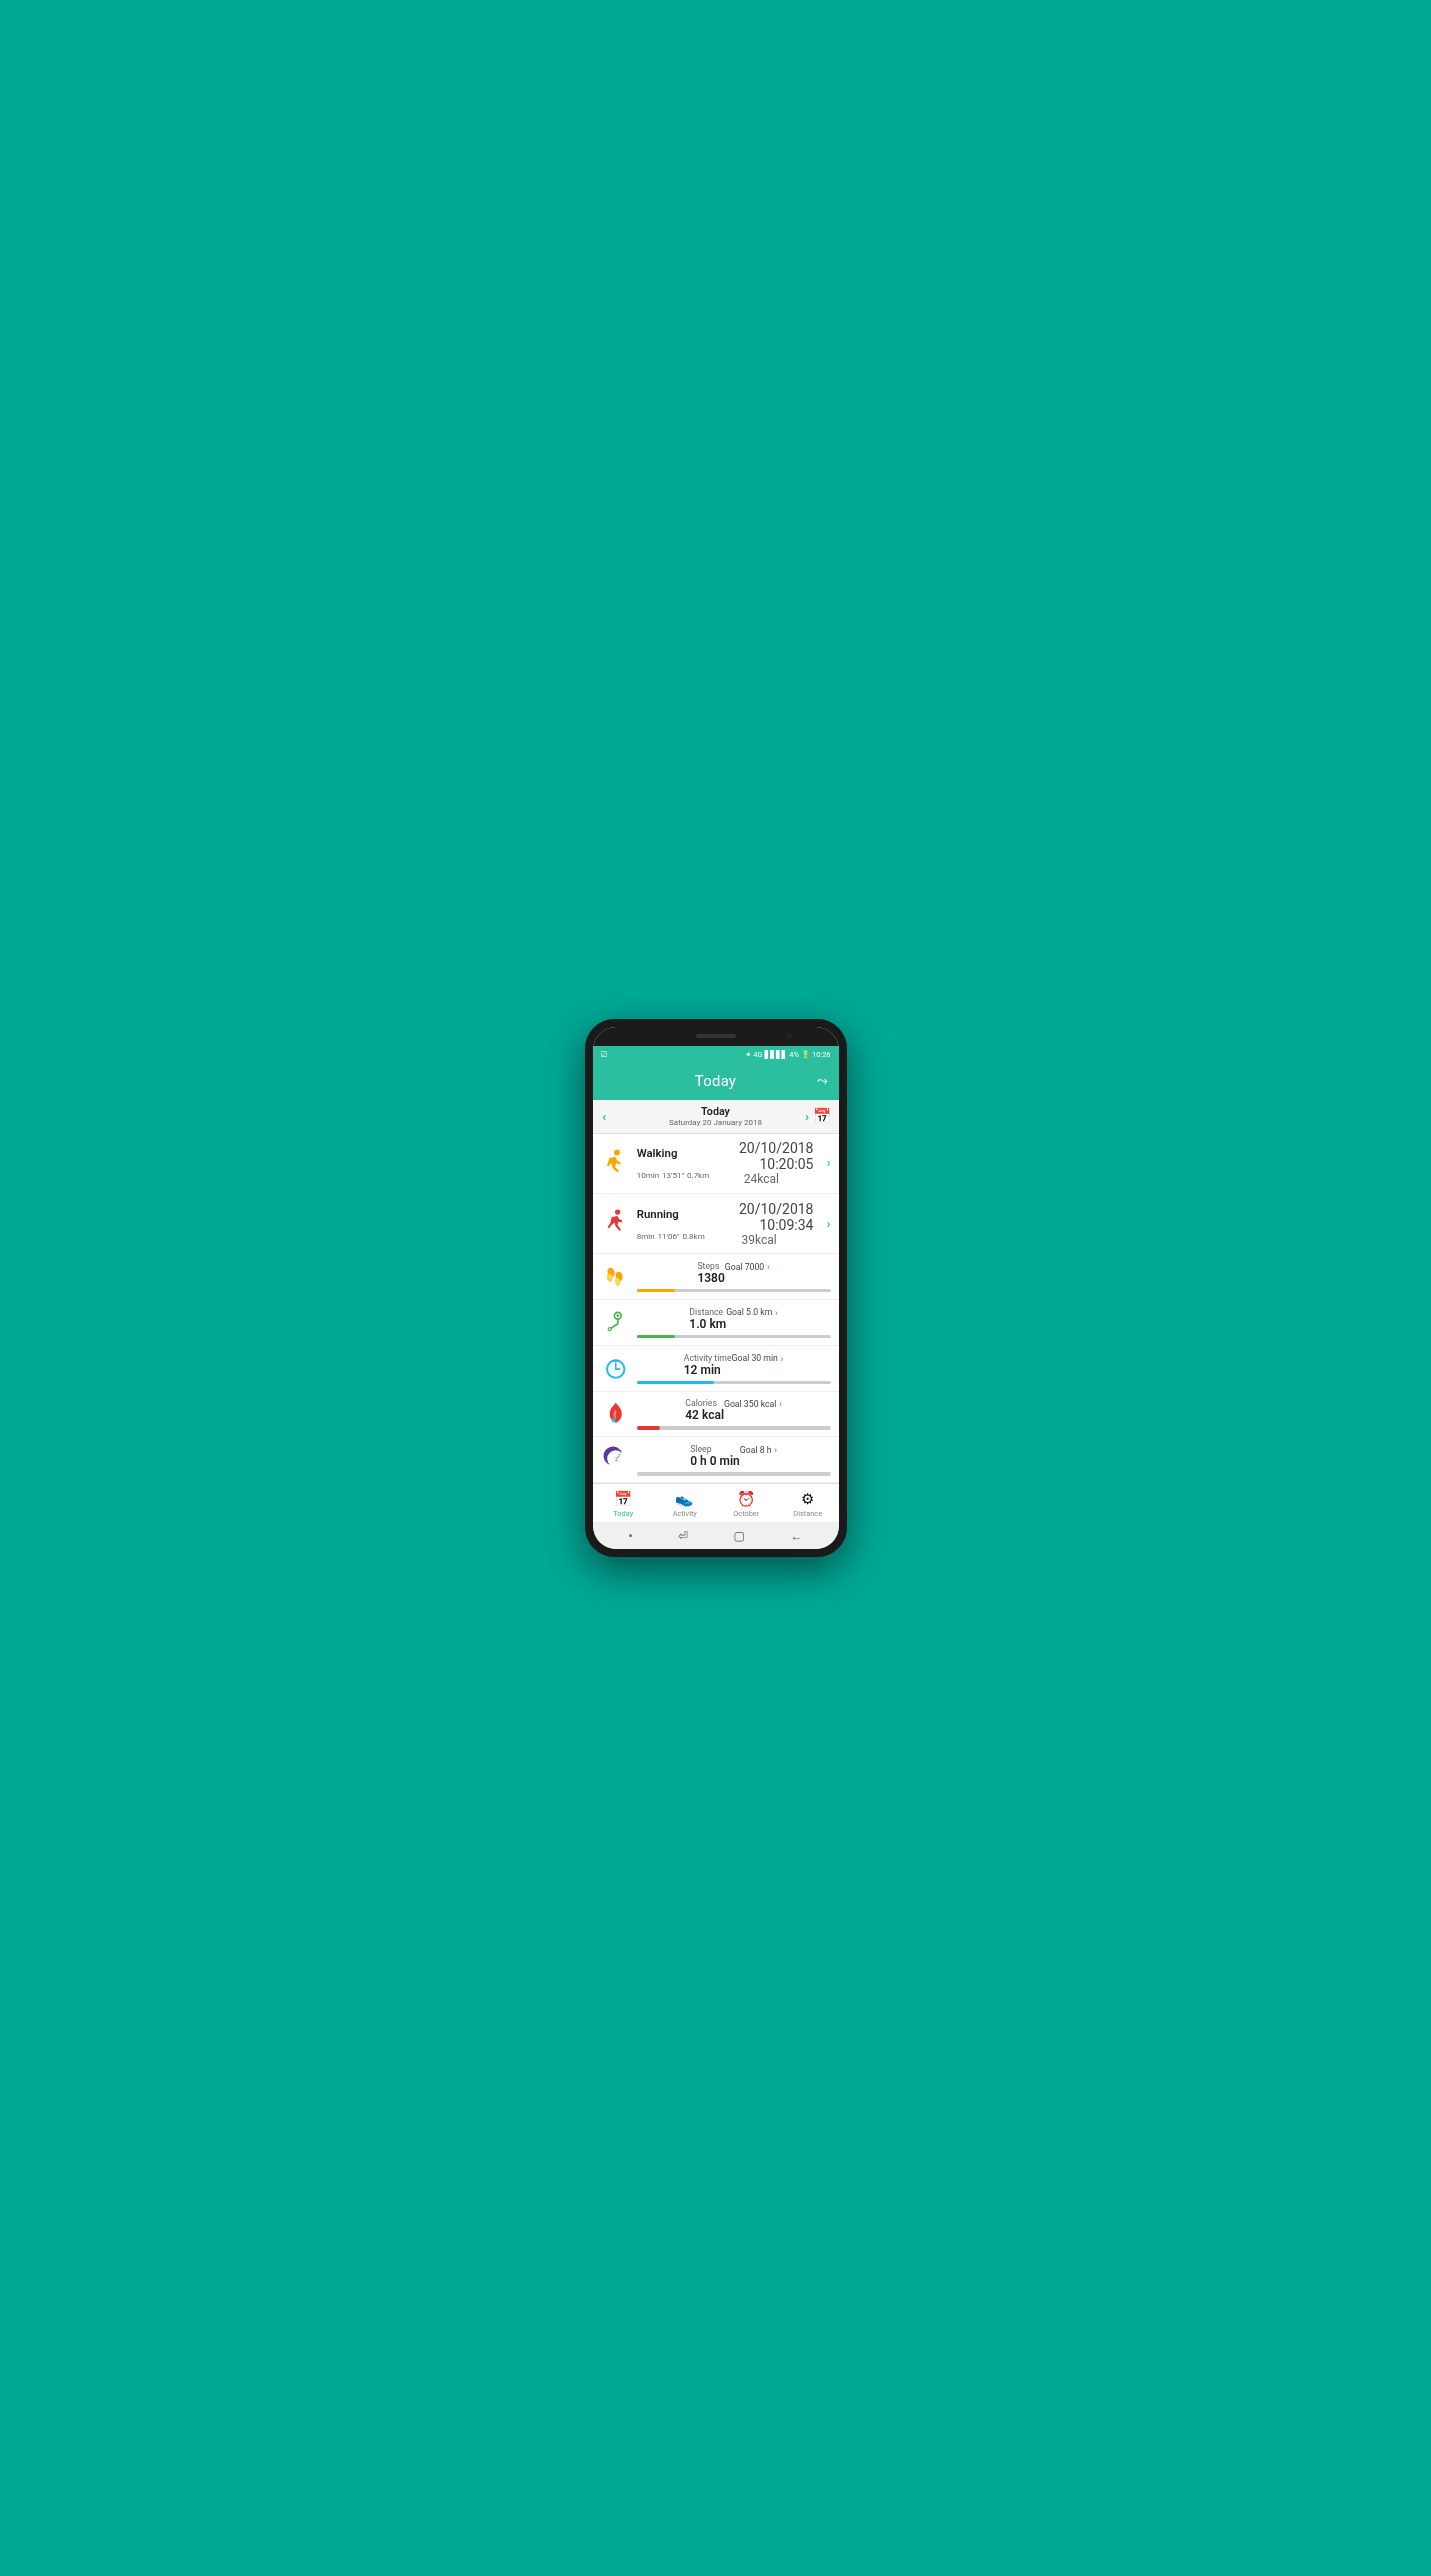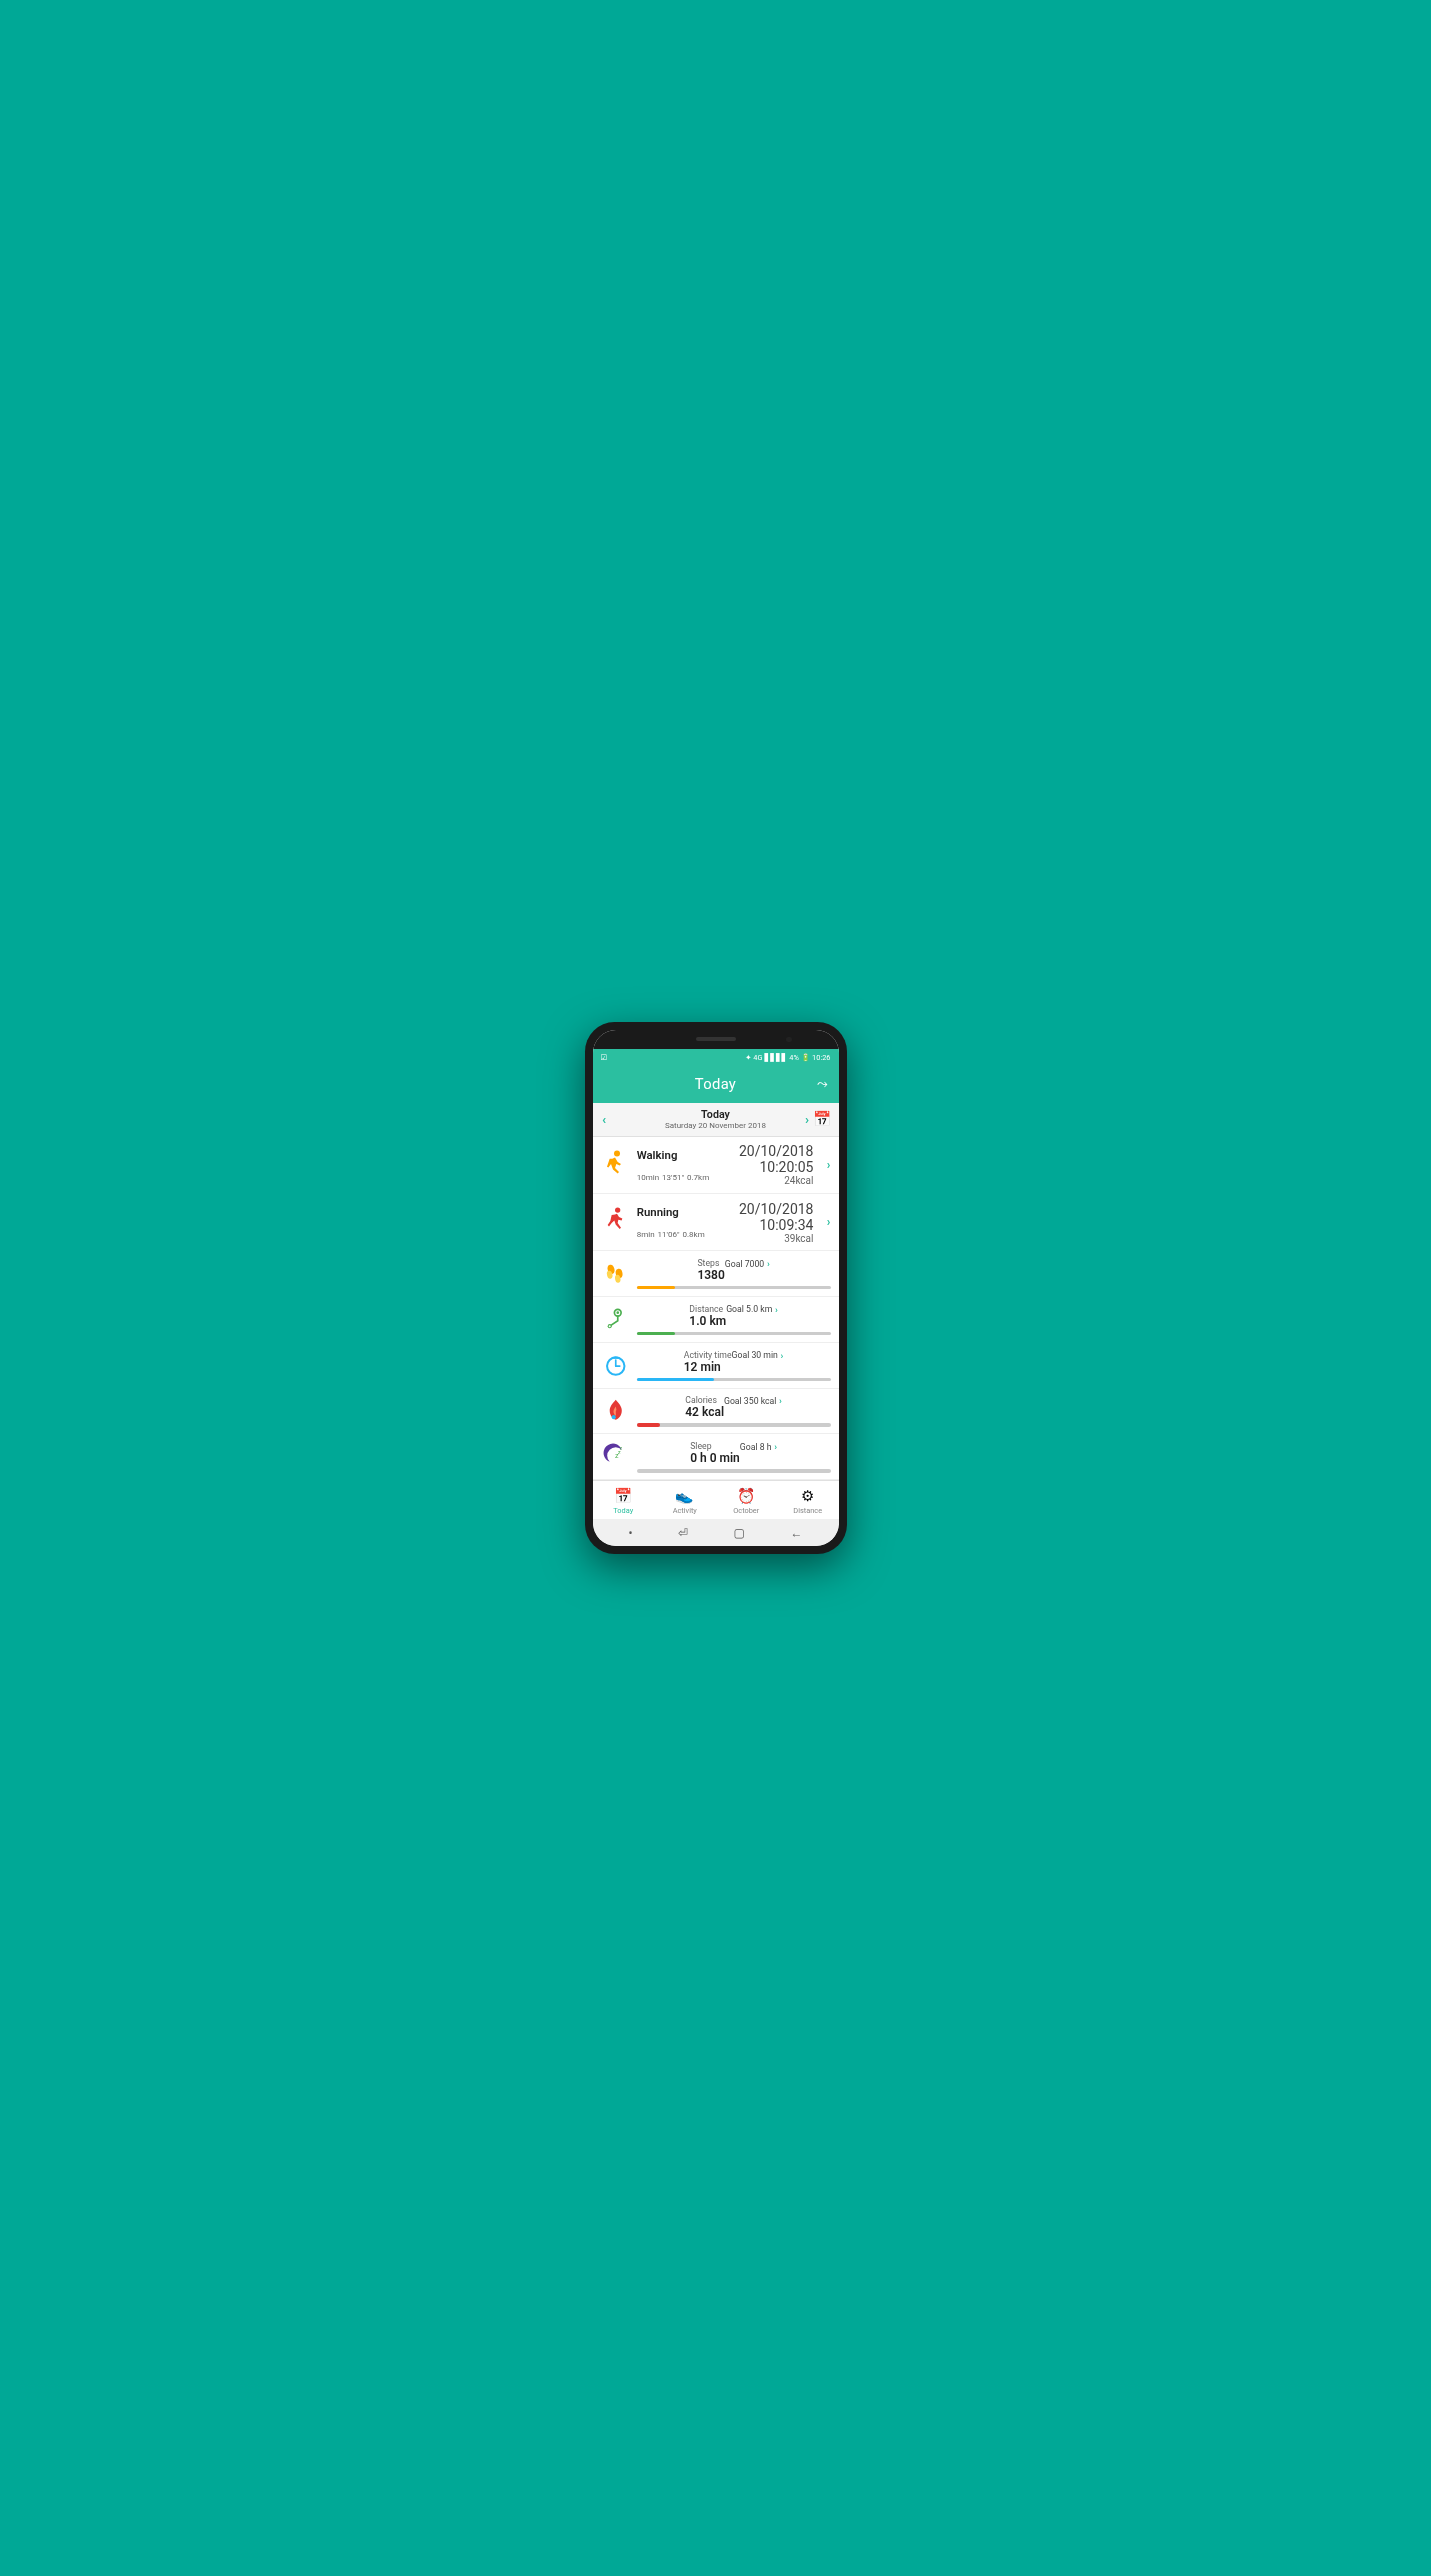--- a/index.html
+++ b/index.html
@@ -198,23 +198,23 @@
       color: #666;
       margin-right: 10.7px;
     }
 
     .activity-datetime-main {
       font-size: 14px;
       color: #444;
     }
 
     .activity-kcal {
-      font-size: 10px;
+      font-size: 12px;
       color: #666;
-      text-align: right;
+      text-align: center;
     }
 
     .chevron-right {
       color: #2bbfa0;
       font-size: 12px;
       font-weight: bold;
       margin-left: 2.7px;
     }
 
     
@@ -367,21 +367,21 @@
 
     <div class="app-header">
       <span class="app-header-title">Today</span>
       <span class="share-icon">⤳</span>
     </div>
 
     <div class="date-nav">
       <span class="nav-arrow nav-arrow-left">‹</span>
       <div class="date-nav-center">
         <div class="date-nav-title">Today</div>
-        <div class="date-nav-subtitle">Saturday  20  November  2018</div>
+        <div class="date-nav-subtitle">Saturday  20  January  2018</div>
       </div>
       <span class="nav-arrow nav-arrow-right">›</span>
       <span class="calendar-icon">📅</span>
     </div>
 
     <div class="content">
 
       <div class="activity-row">
         <div class="activity-icon">
           <svg width="24" height="29.5" viewBox="0 0 36 44" fill="#FFA500">

